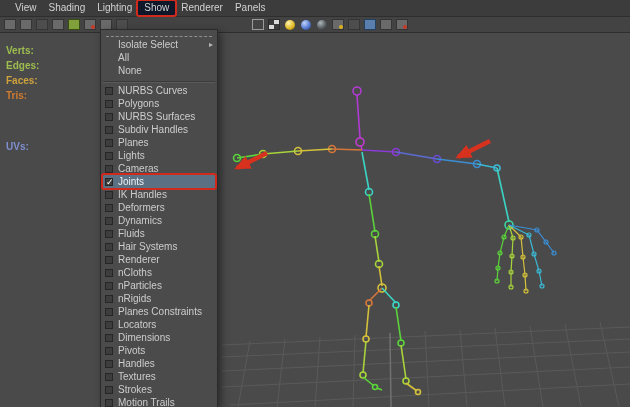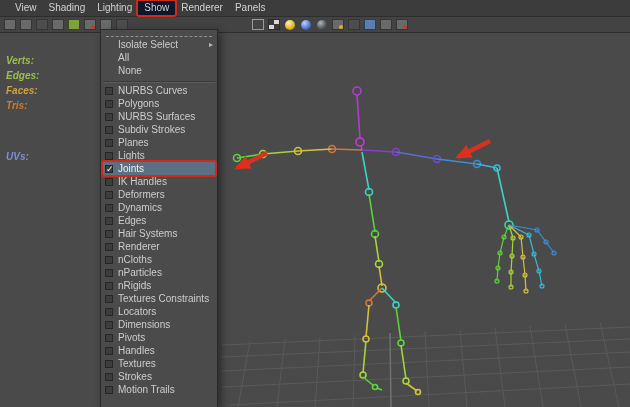--- a/index.html
+++ b/index.html
@@ -44,21 +44,21 @@
   .tb-icon[class*="ball"]::before { content:''; width:10px; height:10px; border-radius:50%; }
   .tb-icon.ball-yellow::before { background:radial-gradient(circle at 35% 30%, #fff2ad, #ddb61f 60%, #7e6307); }
   .tb-icon.ball-blue::before { background:radial-gradient(circle at 35% 30%, #bcd4ff, #4f72c9 60%, #1c3570); }
   .tb-icon.ball-dark::before { background:radial-gradient(circle at 35% 30%, #aeb6ba, #565c60 55%, #1d2022); }
   .tb-icon.red-dot::after { content:''; position:absolute; width:4px; height:4px; border-radius:50%; background:#c8392a; right:2px; bottom:2px; }
   .tb-icon.yellow-dot::after { content:''; position:absolute; width:4px; height:4px; border-radius:50%; background:#d8b21e; right:2px; bottom:2px; }
   
   .viewport { position:absolute; top:33px; left:0; right:0; bottom:0; background:#4a4a4a; z-index:1; }
   .viewport svg { position:absolute; top:0; left:0; }
   
-  .hud { position:absolute; top:22px; left:6px; width:102px; z-index:2;font-style:italic; }
+  .hud { position:absolute; top:12px; left:6px; width:102px; z-index:2; }
   .hud-row { display:flex; justify-content:space-between; height:15px; font-size:10px; font-weight:bold; }
   .hud-value { color:#dcdcdc; font-weight:bold; }
   
   .dropdown {
     position:absolute; left:100px; top:29px; bottom:0; width:118px;
     background:#4b4b4b; border:1px solid #2a2a2a; border-bottom:none;
     box-shadow:3px 3px 8px rgba(0,0,0,.45); z-index:10; padding-top:1px;
   }
   .tearoff { height:6px; margin:0 5px 1px 5px; border-bottom:1px dashed #8f8f8f; }
   .menu-item {
@@ -304,49 +304,53 @@
       <div class="menu-item">
         <span class="cb"></span>
         <span class="mi-label">Polygons</span>
       </div>
       <div class="menu-item">
         <span class="cb"></span>
         <span class="mi-label">NURBS Surfaces</span>
       </div>
       <div class="menu-item">
         <span class="cb"></span>
-        <span class="mi-label">Subdiv Strokes</span>
+        <span class="mi-label">Subdiv Handles</span>
       </div>
       <div class="menu-item">
         <span class="cb"></span>
         <span class="mi-label">Planes</span>
       </div>
       <div class="menu-item">
         <span class="cb"></span>
         <span class="mi-label">Lights</span>
+      </div>
+      <div class="menu-item">
+        <span class="cb"></span>
+        <span class="mi-label">Cameras</span>
       </div>
       <div class="menu-item selected annotated">
         <span class="cb checked">✓</span>
         <span class="mi-label">Joints</span>
       </div>
       <div class="menu-item">
         <span class="cb"></span>
         <span class="mi-label">IK Handles</span>
       </div>
       <div class="menu-item">
         <span class="cb"></span>
         <span class="mi-label">Deformers</span>
       </div>
       <div class="menu-item">
         <span class="cb"></span>
         <span class="mi-label">Dynamics</span>
       </div>
       <div class="menu-item">
         <span class="cb"></span>
-        <span class="mi-label">Edges</span>
+        <span class="mi-label">Fluids</span>
       </div>
       <div class="menu-item">
         <span class="cb"></span>
         <span class="mi-label">Hair Systems</span>
       </div>
       <div class="menu-item">
         <span class="cb"></span>
         <span class="mi-label">Renderer</span>
       </div>
       <div class="menu-item">
@@ -356,21 +360,21 @@
       <div class="menu-item">
         <span class="cb"></span>
         <span class="mi-label">nParticles</span>
       </div>
       <div class="menu-item">
         <span class="cb"></span>
         <span class="mi-label">nRigids</span>
       </div>
       <div class="menu-item">
         <span class="cb"></span>
-        <span class="mi-label">Textures Constraints</span>
+        <span class="mi-label">Planes Constraints</span>
       </div>
       <div class="menu-item">
         <span class="cb"></span>
         <span class="mi-label">Locators</span>
       </div>
       <div class="menu-item">
         <span class="cb"></span>
         <span class="mi-label">Dimensions</span>
       </div>
       <div class="menu-item">

